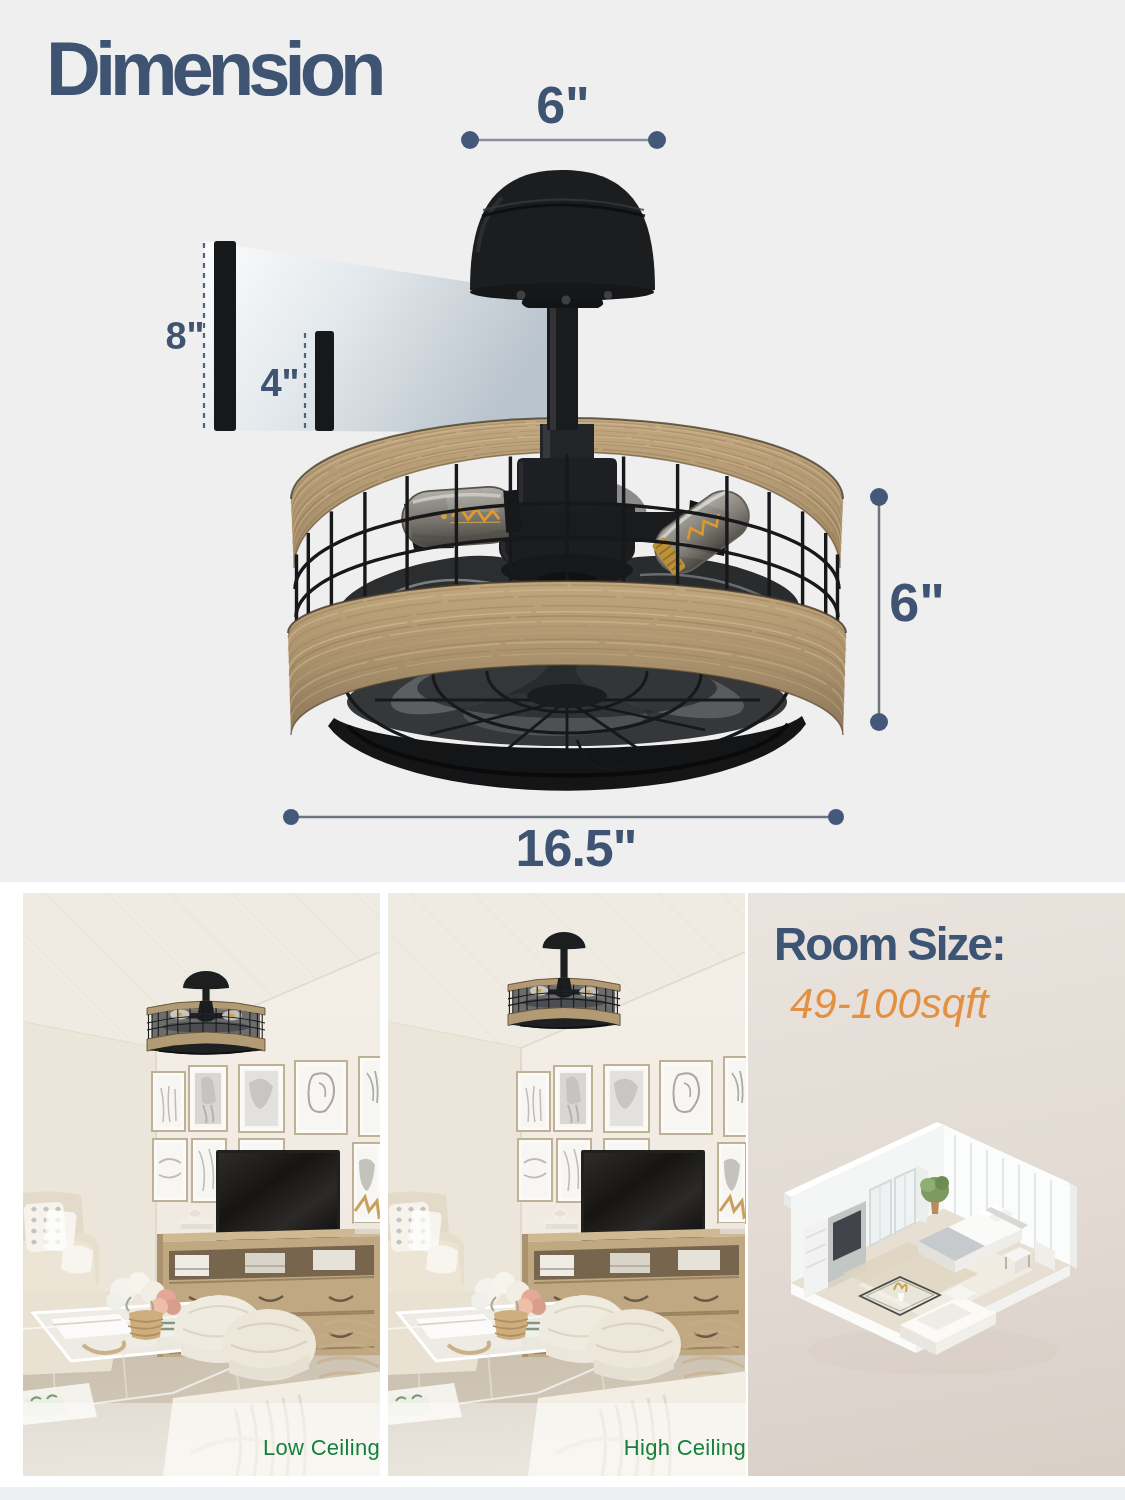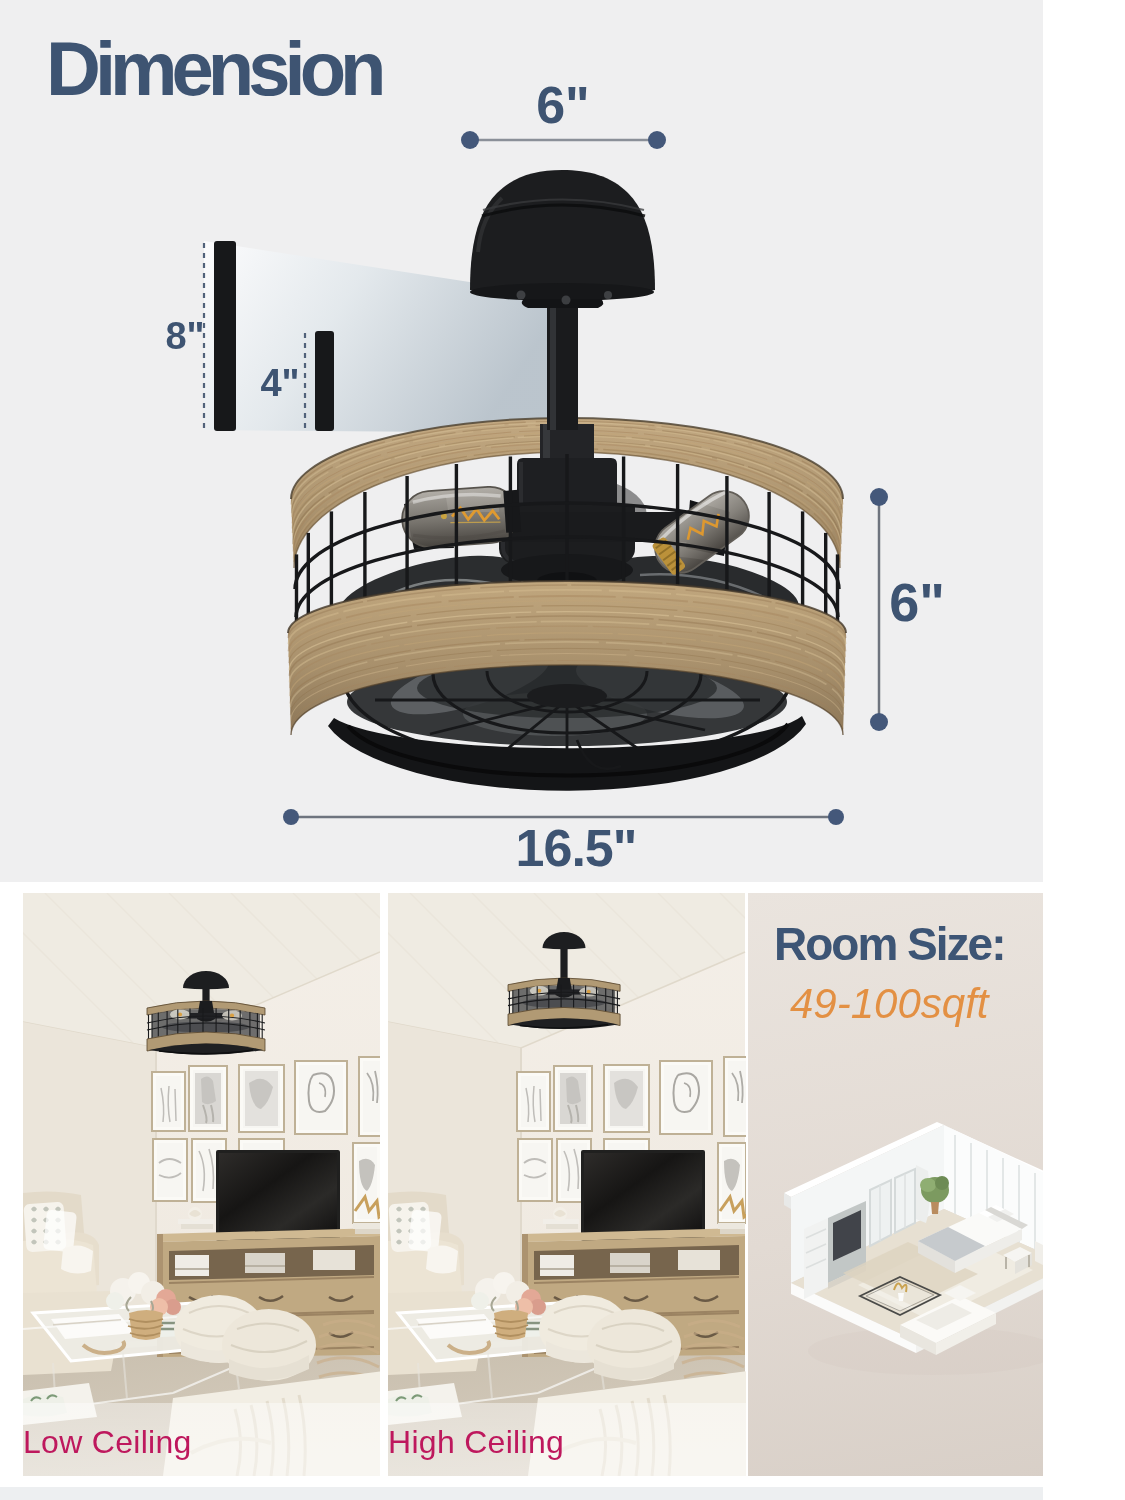--- a/index.html
+++ b/index.html
@@ -1,18 +1,18 @@
 <!DOCTYPE html>
 <html><head><meta charset="utf-8"><style>
 
 html,body{margin:0;padding:0;background:#ffffff;}
-#page{position:relative;width:1043px;height:1500px;overflow:hidden;background:#ffffff;font-family:"Liberation Sans",sans-serif;}
+#page{position:relative;width:1125px;height:1500px;overflow:hidden;background:#ffffff;font-family:"Liberation Sans",sans-serif;}
 #top{position:absolute;left:0;top:0;width:1125px;height:882px;background:#efeff0;}
 .photo{position:absolute;top:893px;width:357px;height:583px;overflow:hidden;}
-.cap{position:absolute;left:0;right:0;bottom:15px;text-align:left;font-size:32px;color:#be185d;letter-spacing:.3px;}
+.cap{position:absolute;left:0;right:0;bottom:15px;text-align:right;font-size:22px;color:#15803d;letter-spacing:.3px;}
 #panel{position:absolute;left:748px;top:893px;width:377px;height:583px;background:linear-gradient(170deg,#eae4de 0%,#e2dad3 55%,#d8cfc7 100%);overflow:hidden;}
 #strip{position:absolute;left:0;top:1487px;width:1125px;height:13px;background:#edeff1;}
 .dimtxt{font-family:"Liberation Sans",sans-serif;font-weight:bold;fill:#3e5472;}
 
 </style></head><body>
 <div id="page">
 <div id="top"><svg width="1125" height="882" viewBox="0 0 1125 882">
 <defs>
 <linearGradient id="wood1" x1="0" y1="0" x2="0" y2="1">
 <stop offset="0" stop-color="#c2a881"></stop>

